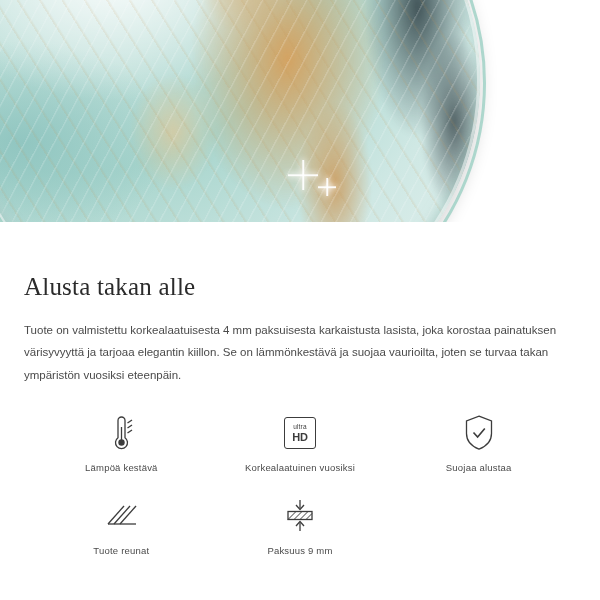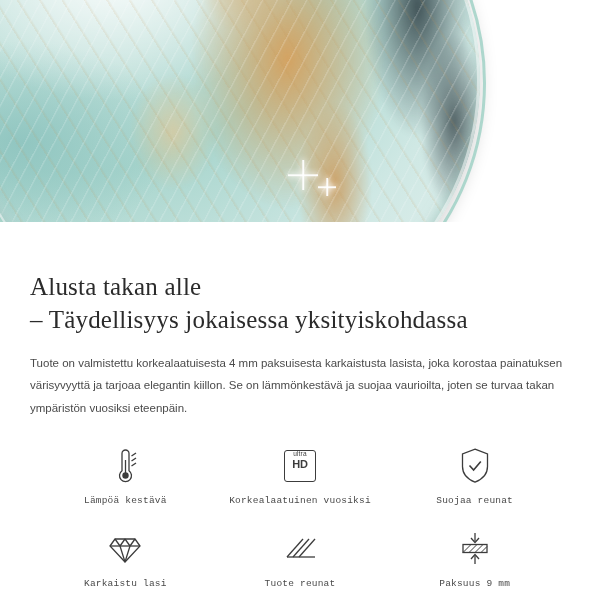--- a/index.html
+++ b/index.html
@@ -116,21 +116,21 @@
     transform: translate(-50%,-50%);
     box-shadow: 0 0 6px 1px rgba(255,255,255,0.8);
   }
   .sparkle.s1 { left: 288px; top: 160px; }
   .sparkle.s2 { left: 318px; top: 178px; width: 18px; height: 18px;}
   .sparkle.s2::before { width: 18px; }
   .sparkle.s2::after { height: 18px; }
 
   
   .content {
-    padding: 0 30px;
+    padding: 0 24px;
     box-sizing: border-box;
     margin-top: 48px;
   }
   .headline {
     font-family: "Liberation Serif", serif;
     font-size: 25px;
     line-height: 1.32;
     color: #2b2b2b;
     font-weight: 400;
     margin: 14px 0 0 0;
@@ -167,30 +167,30 @@
     align-items: center;
     justify-content: center;
     color: #3c3c3c;
   }
   .feature-label {
     margin-top: 8px;
     font-size: 9.5px;
     color: #4a4a4a;
     text-align: center;
     letter-spacing: 0.2px;
-    font-family: Liberation Mono, monospace;
   }
   .ultrahd-box {
     width: 30px;
     height: 30px;
     border: 1.4px solid #3c3c3c;
     border-radius: 3px;
     display: flex;
     flex-direction: column;
     align-items: center;
+    justify-content: center;
     line-height: 1;
   }
   .ultrahd-box .u-top {
     font-size: 6.5px;
     letter-spacing: 0.2px;
     margin-bottom: 1px;
   }
   .ultrahd-box .u-bot {
     font-size: 11px;
     font-weight: bold;
@@ -211,21 +211,20 @@
   </div>
   <div class="glass-rim"></div>
   <div class="sparkle s1"></div>
   <div class="sparkle s2"></div>
 </div>
 
 <div class="content">
 
   <h1 class="headline">
     <span>Alusta takan alle</span>
-    <span class="l2">– Täydellisyys jokaisessa yksityiskohdassa</span>
   </h1>
 
   <p class="body-copy">Tuote on valmistettu korkealaatuisesta 4 mm paksuisesta karkaistusta lasista, joka korostaa painatuksen värisyvyyttä ja tarjoaa elegantin kiillon. Se on lämmönkestävä ja suojaa vaurioilta, joten se turvaa takan ympäristön vuosiksi eteenpäin.</p>
 
   <div class="features">
 
     <div class="feature">
       <div class="feature-icon">
         <svg width="34" height="38" viewBox="0 0 34 38" fill="none" stroke="#3c3c3c" stroke-width="1.3">
           <path d="M14 6.5a3.5 3.5 0 0 1 7 0v17.2a6 6 0 1 1-7 0V6.5z"></path>
@@ -249,38 +248,23 @@
       <div class="feature-label">Korkealaatuinen vuosiksi</div>
     </div>
 
     <div class="feature">
       <div class="feature-icon">
         <svg width="34" height="40" viewBox="0 0 34 40" fill="none" stroke="#3c3c3c" stroke-width="1.3">
           <path d="M17 3.2 L29.5 8 v12.5c0 8-6.2 13.2-12.5 15.6C10.7 33.7 4.5 28.5 4.5 20.5V8L17 3.2z"></path>
           <polyline points="11.5,19.5 15.6,24 22.8,15.5" stroke-width="1.6"></polyline>
         </svg>
       </div>
-      <div class="feature-label">Suojaa reunat</div>
-    </div>
-
-    <div class="feature">
-      <div class="feature-icon">
-        <svg width="38" height="34" viewBox="0 0 38 34" fill="none" stroke="#3c3c3c" stroke-width="1.3">
-          <path d="M9 7 L29 7 L34 14 L19 30 L4 14 Z"></path>
-          <line x1="4" y1="14" x2="34" y2="14"></line>
-          <line x1="9" y1="7" x2="14" y2="14"></line>
-          <line x1="29" y1="7" x2="24" y2="14"></line>
-          <line x1="14" y1="14" x2="19" y2="30"></line>
-          <line x1="24" y1="14" x2="19" y2="30"></line>
-          <line x1="14" y1="14" x2="19" y2="7"></line>
-          <line x1="24" y1="14" x2="19" y2="7"></line>
-        </svg>
-      </div>
-      <div class="feature-label">Karkaistu lasi</div>
-    </div>
+      <div class="feature-label">Suojaa alustaa</div>
+    </div>
+
 
     <div class="feature">
       <div class="feature-icon">
         <svg width="36" height="32" viewBox="0 0 36 32" fill="none" stroke="#3c3c3c" stroke-width="1.3">
           <path d="M5 24 L21 6"></path>
           <path d="M11 24 L27 6"></path>
           <path d="M17 24 L33 6"></path>
           <path d="M5 24 L33 24"></path>
         </svg>
       </div>

